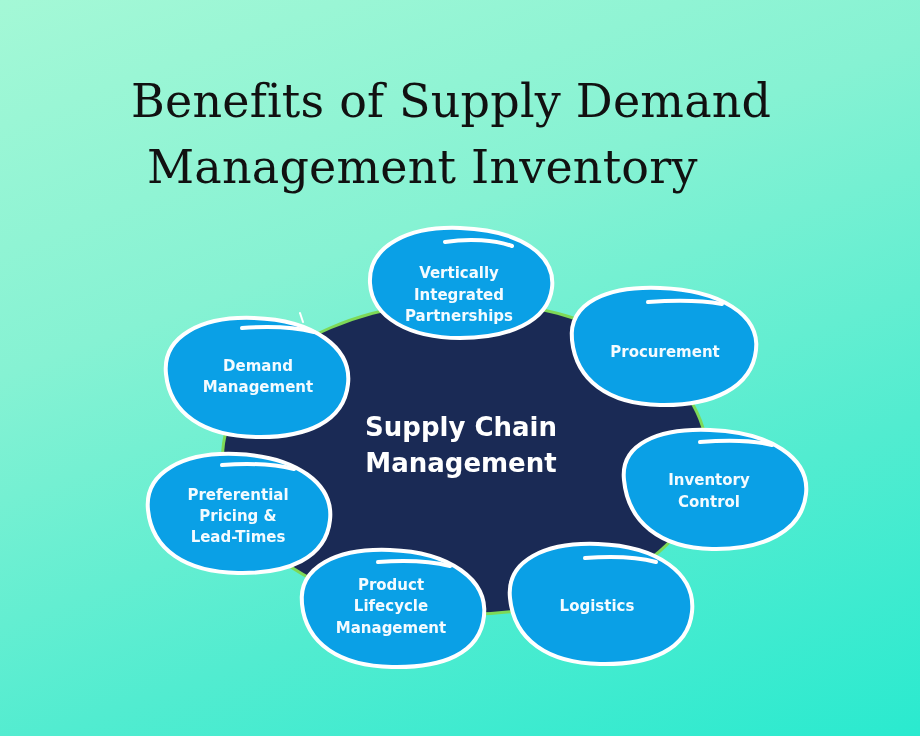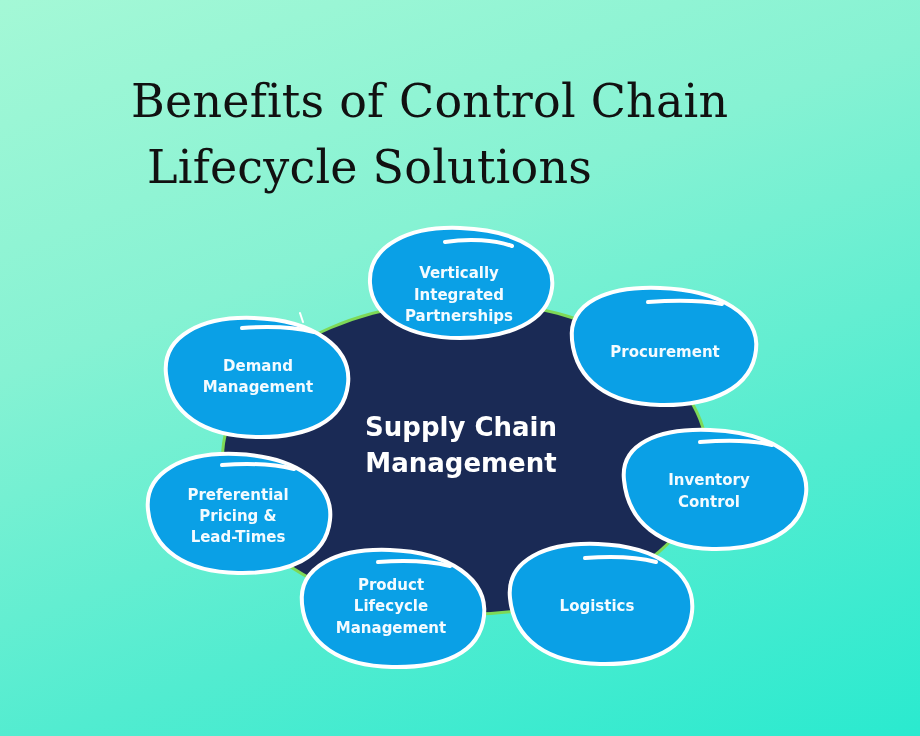--- a/index.html
+++ b/index.html
@@ -22,22 +22,22 @@
     }
     .center-lbl {
       font-family: "DejaVu Sans", "Liberation Sans", sans-serif;
       font-weight: bold; fill: #ffffff; text-anchor: middle; font-size: 26px;
     }
   </style>
 </head>
 <body>
 
 <div class="title">
-  <span class="l1">Benefits of Control Chain</span>
-  <span class="l2">Lifecycle Solutions</span>
+  <span class="l1">Benefits of Supply Demand</span>
+  <span class="l2">Management Inventory</span>
 </div>
 
 <svg class="diagram" width="920" height="736" viewBox="0 0 920 736">
 
   <g>
     <ellipse cx="465" cy="458" rx="244" ry="158" fill="#7ed957"></ellipse>
     <ellipse cx="465" cy="458" rx="241" ry="155" fill="#1a2a55"></ellipse>
     <text class="center-lbl" x="461" y="436">Supply Chain</text>
     <text class="center-lbl" x="461" y="472">Management</text>
   </g>

